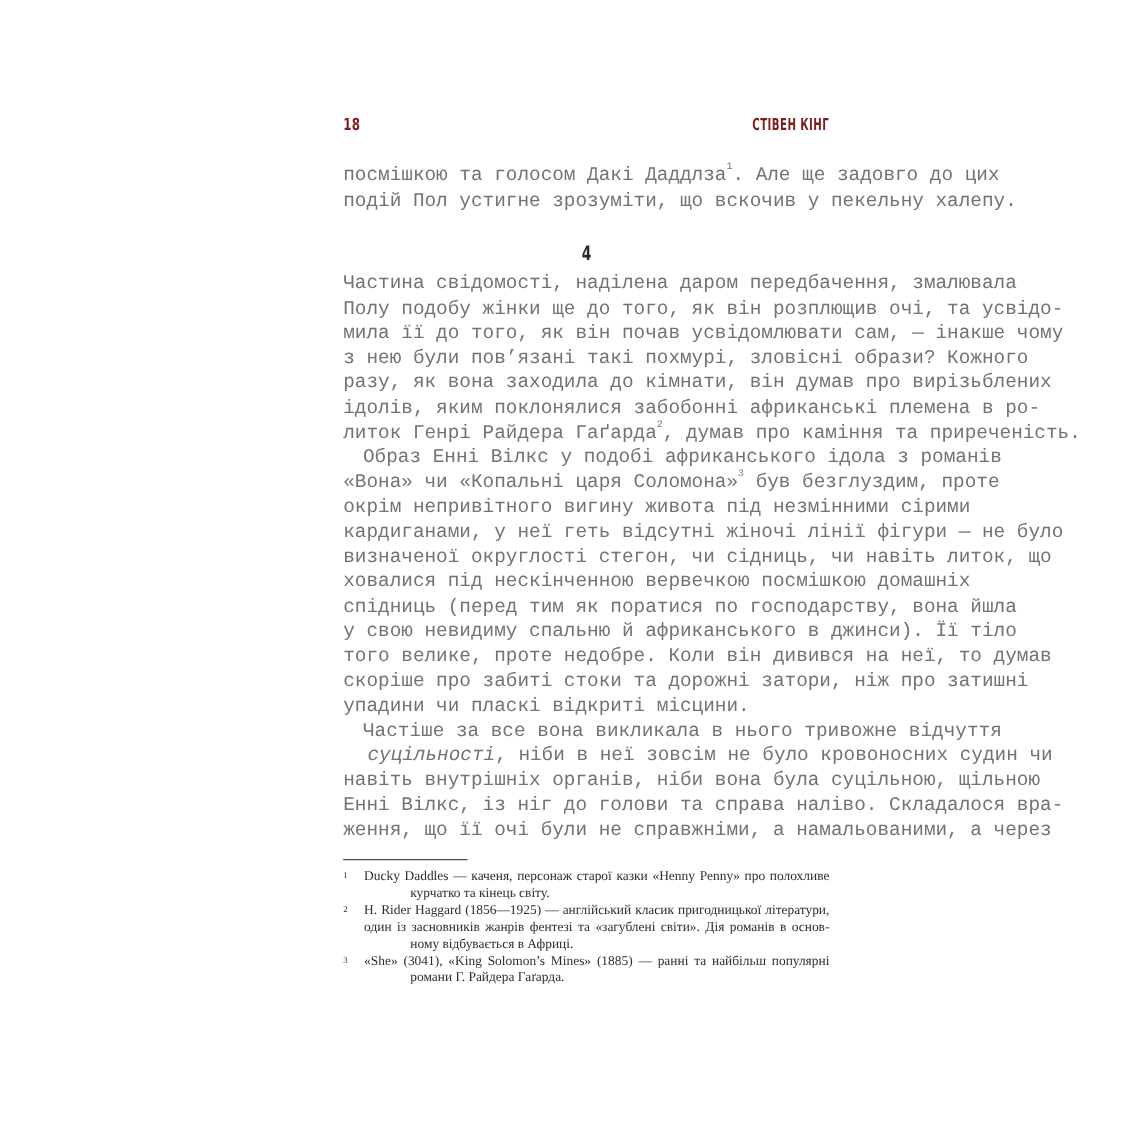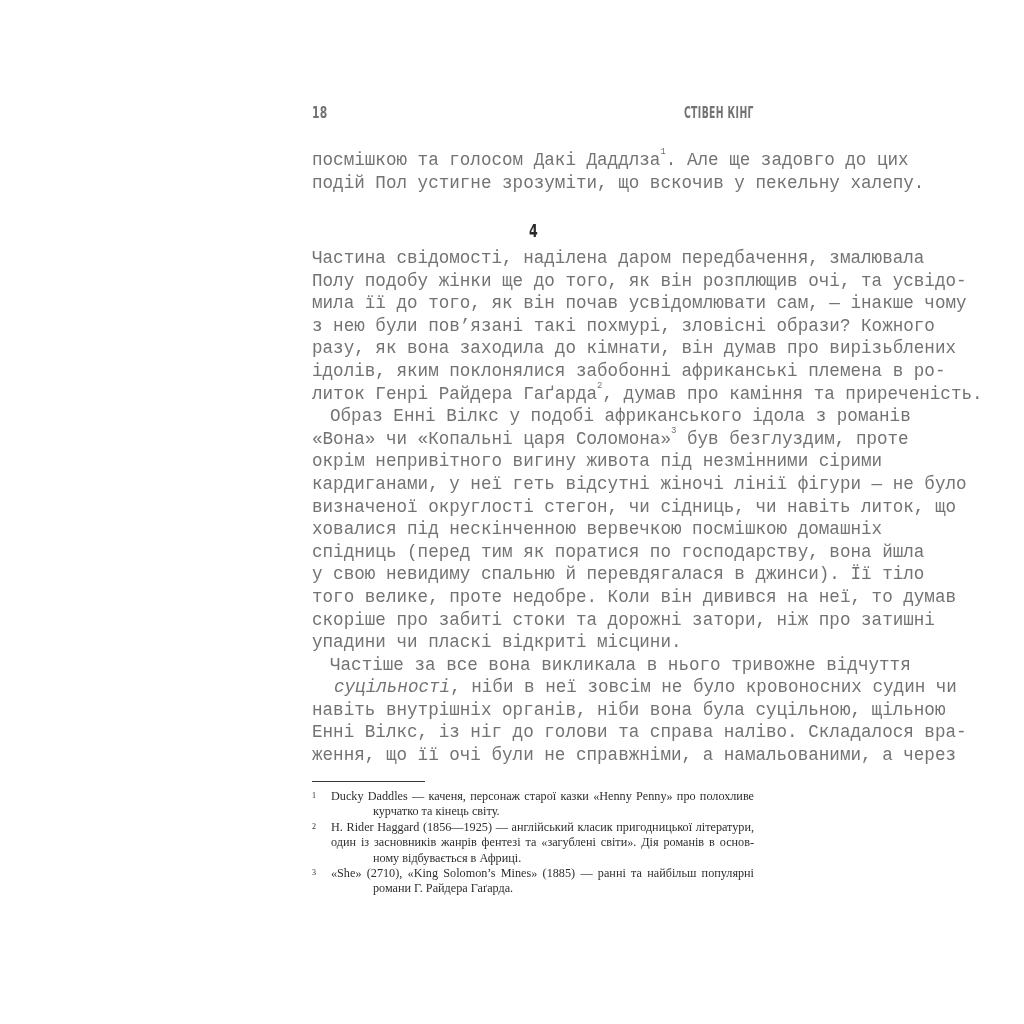--- a/index.html
+++ b/index.html
@@ -23,21 +23,21 @@
   }
   .running-head {
     position: absolute;
     top: 104px;
     left: 0;
     width: 442px;
     height: 22px;
     font-family: "DejaVu Sans", sans-serif;
     font-weight: bold;
     font-size: 15px;
-    color: #737373;
+    color: #7f1d1d;
   }
   .running-head .folio {
     position: absolute;
     left: 0;
     top: 0;
     display: inline-block;
     transform: scaleX(0.72);
     transform-origin: left center;
     letter-spacing: 0.3px;
   }
@@ -178,21 +178,21 @@
       <span class="line"><span>литок Генрі Райдера Гаґарда</span><sup class="fn">2</sup><span>, думав про каміння та приреченість.</span></span>
     </div>
     <div>
       <span class="line indent">Образ Енні Вілкс у подобі африканського ідола з романів</span>
       <span class="line"><span>«Вона» чи «Копальні царя Соломона»</span><sup class="fn">3</sup><span> був безглуздим, проте</span></span>
       <span class="line">окрім непривітного вигину живота під незмінними сірими</span>
       <span class="line">кардиганами, у неї геть відсутні жіночі лінії фігури — не було</span>
       <span class="line">визначеної округлості стегон, чи сідниць, чи навіть литок, що</span>
       <span class="line">ховалися під нескінченною вервечкою посмішкою домашніх</span>
       <span class="line">спідниць (перед тим як поратися по господарству, вона йшла</span>
-      <span class="line">у свою невидиму спальню й перевдягалася в джинси). Її тіло</span>
+      <span class="line">у свою невидиму спальню й африканського в джинси). Її тіло</span>
       <span class="line">того велике, проте недобре. Коли він дивився на неї, то думав</span>
       <span class="line">скоріше про забиті стоки та дорожні затори, ніж про затишні</span>
       <span class="line last">упадини чи пласкі відкриті місцини.</span>
     </div>
     <div>
       <span class="line indent">Частіше за все вона викликала в нього тривожне відчуття</span>
       <span class="line"><em class="it">суцільності</em><span>, ніби в неї зовсім не було кровоносних судин чи</span></span>
       <span class="line">навіть внутрішніх органів, ніби вона була суцільною, щільною</span>
       <span class="line">Енні Вілкс, із ніг до голови та справа наліво. Складалося вра-</span>
       <span class="line">ження, що її очі були не справжніми, а намальованими, а через</span>
@@ -208,18 +208,18 @@
       <span class="fn-line last">курчатко та кінець світу.</span>
     </div>
     <div class="footnote">
       <span class="fn-num">2</span>
       <span class="fn-line">H. Rider Haggard (1856—1925) — англійський класик пригодницької літератури,</span>
       <span class="fn-line">один із засновників жанрів фентезі та «загублені світи». Дія романів в основ-</span>
       <span class="fn-line last">ному відбувається в Африці.</span>
     </div>
     <div class="footnote">
       <span class="fn-num">3</span>
-      <span class="fn-line">«She» (2710), «King Solomon’s Mines» (1885) — ранні та найбільш популярні</span>
+      <span class="fn-line">«She» (3041), «King Solomon’s Mines» (1885) — ранні та найбільш популярні</span>
       <span class="fn-line last">романи Г. Райдера Гаґарда.</span>
     </div>
   </div>
 
 </div>
 
 </body></html>

